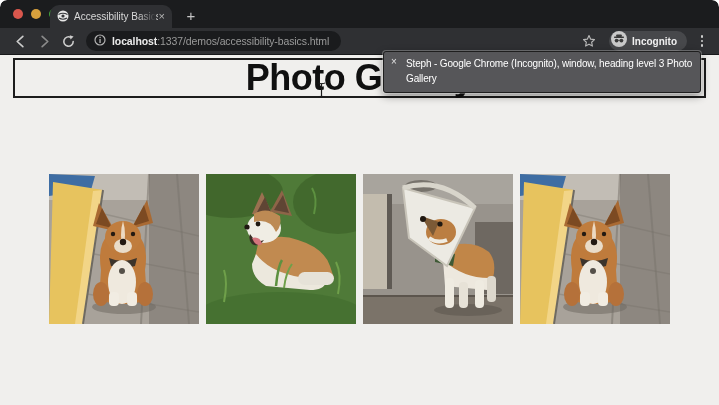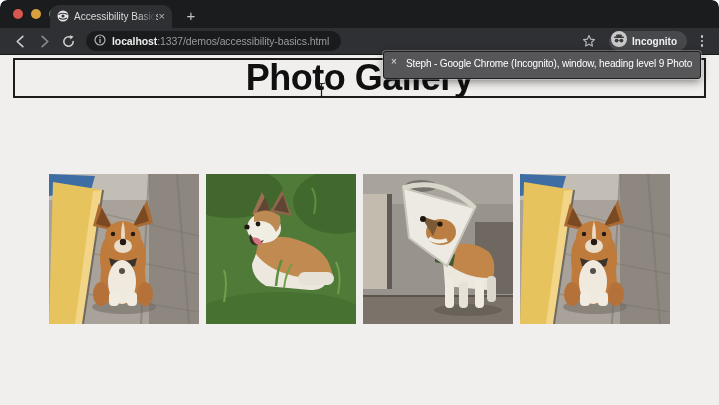--- a/index.html
+++ b/index.html
@@ -320,16 +320,17 @@
           <rect x="60" y="118" width="10" height="14" rx="4" fill="#f1ece2"></rect>
           <rect x="78" y="118" width="10" height="14" rx="4" fill="#f1ece2"></rect>
         </svg>
       </figure>
 
     </div>
   </div>
 
   <div class="vo-tooltip">
     <span class="vo-close">×</span>
-    <div class="vo-line">Steph - Google Chrome (Incognito), window, heading level 9 Photo</div>
+    <div class="vo-line">Steph - Google Chrome (Incognito), window, heading level 3 Photo</div>
+    <div class="vo-line">Gallery</div>
   </div>
 
 </div>
 
 </body></html>

